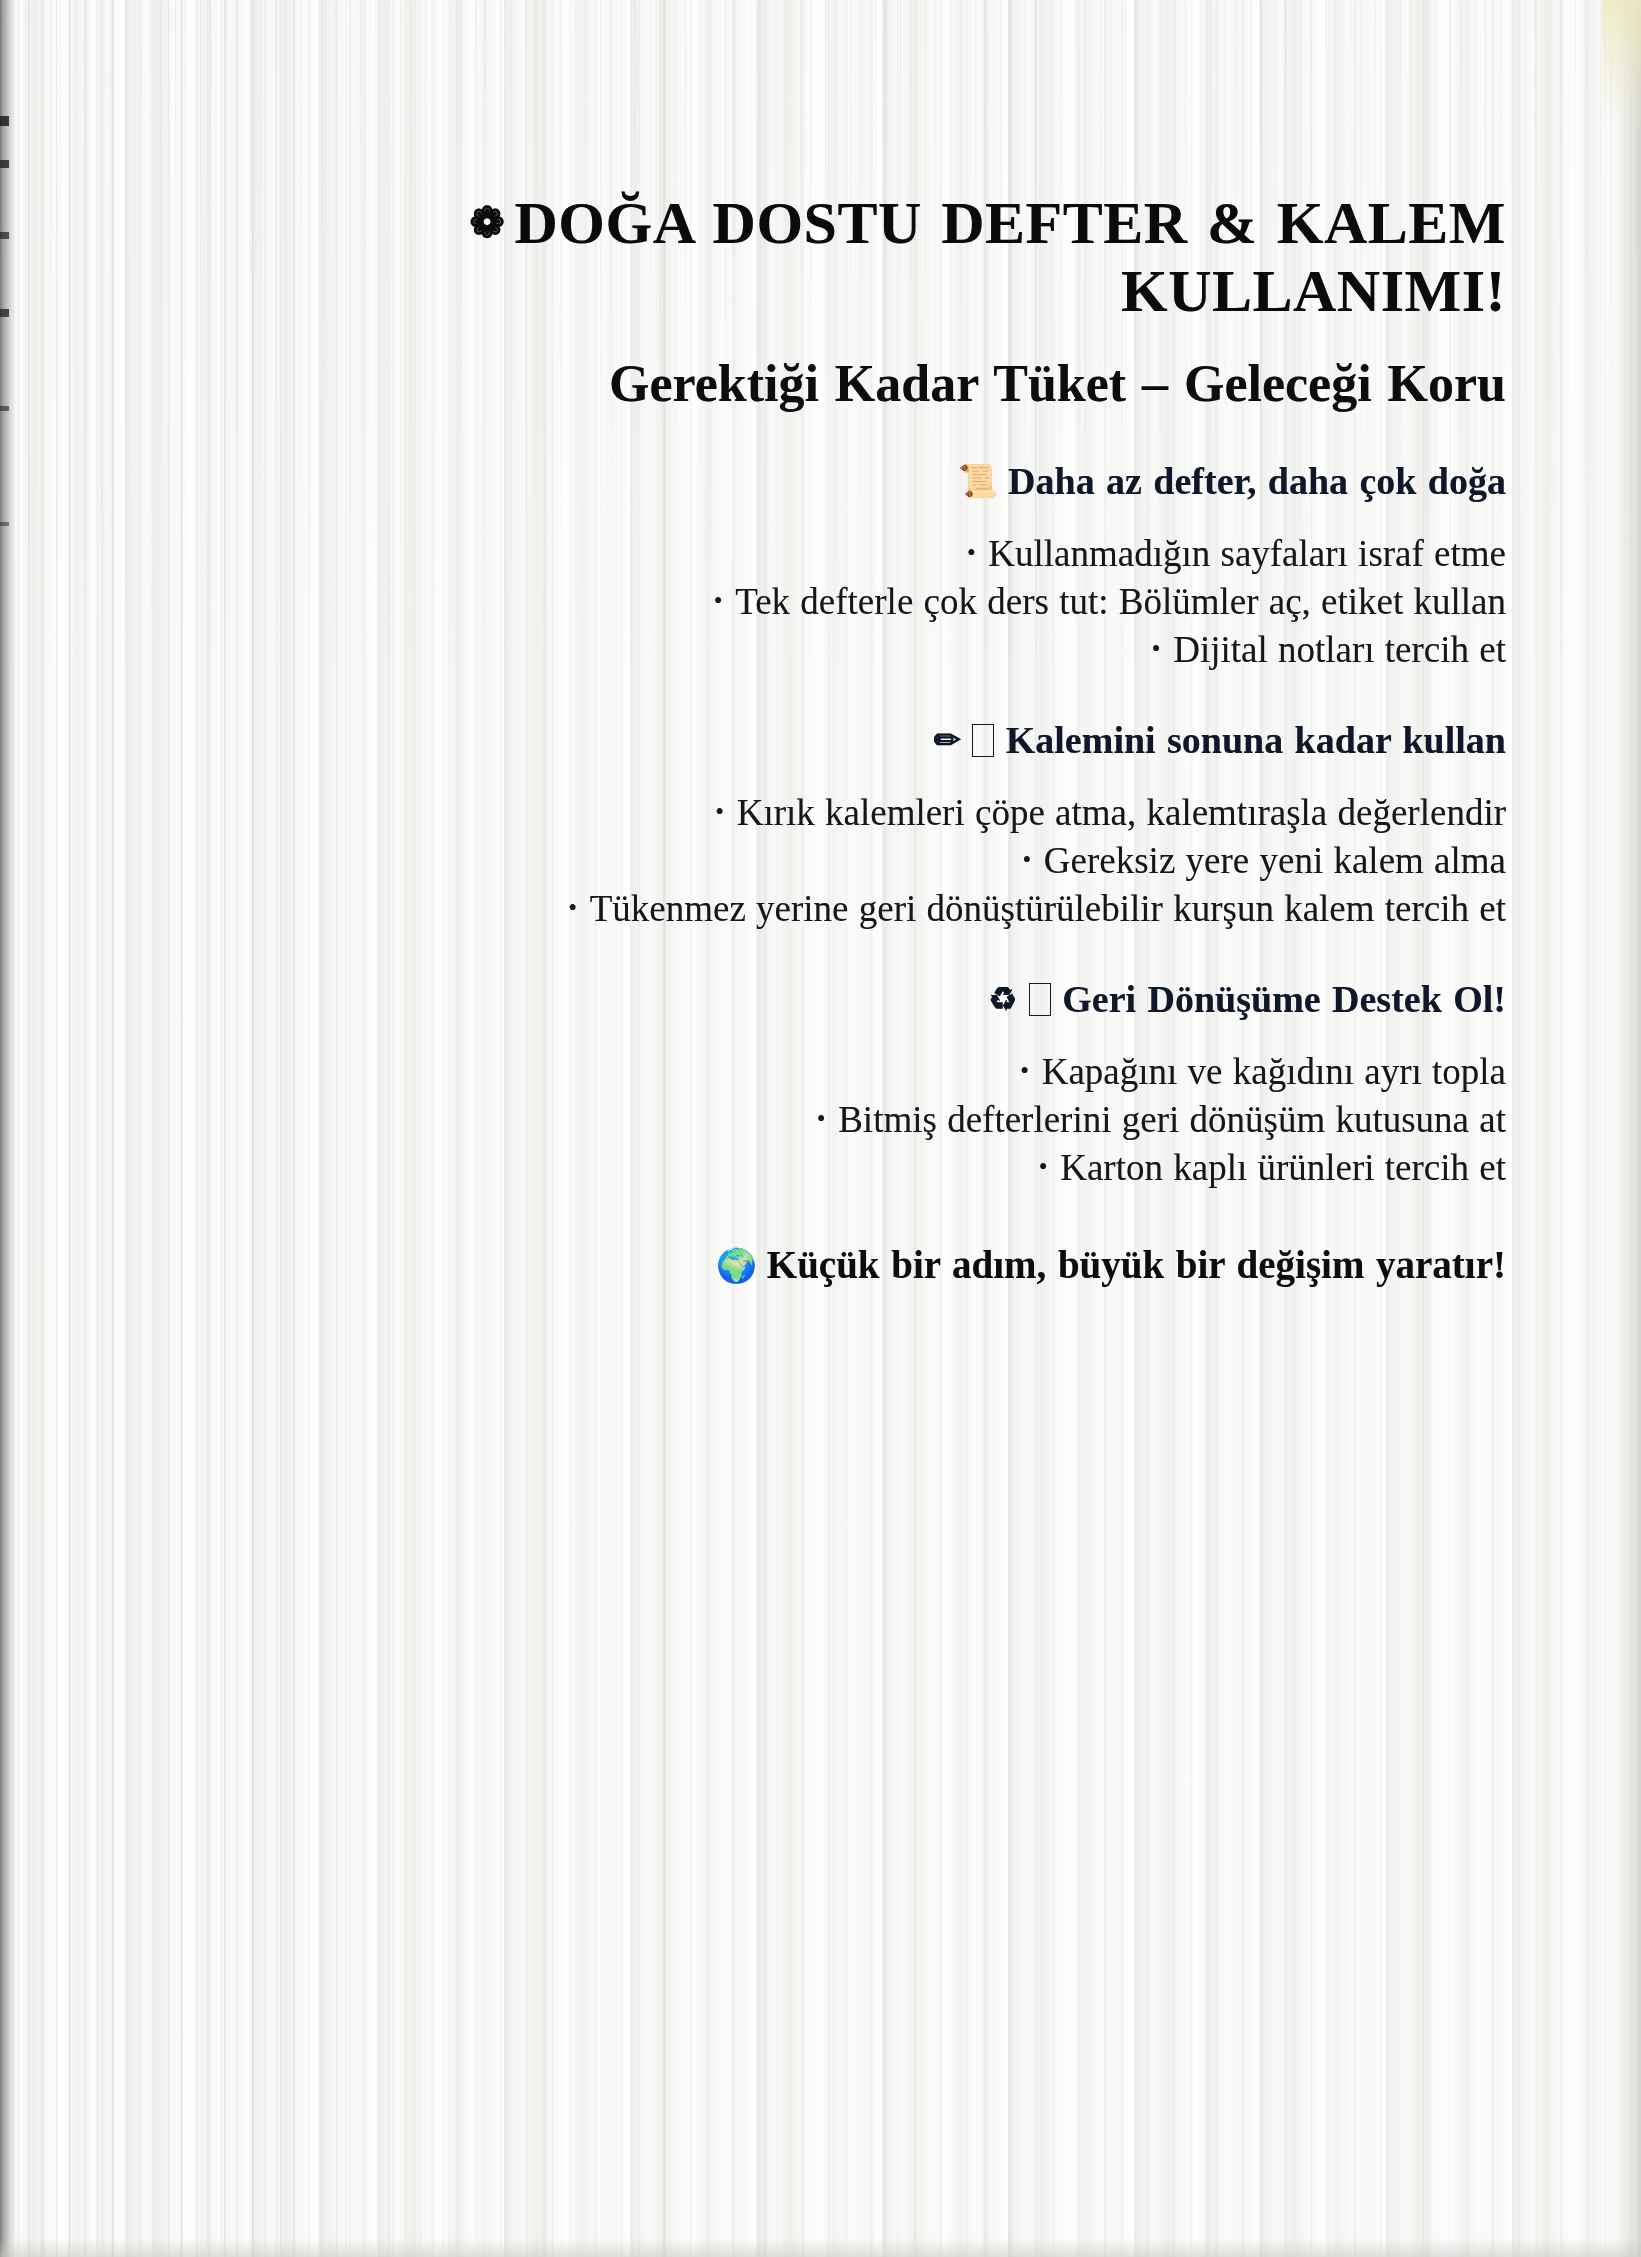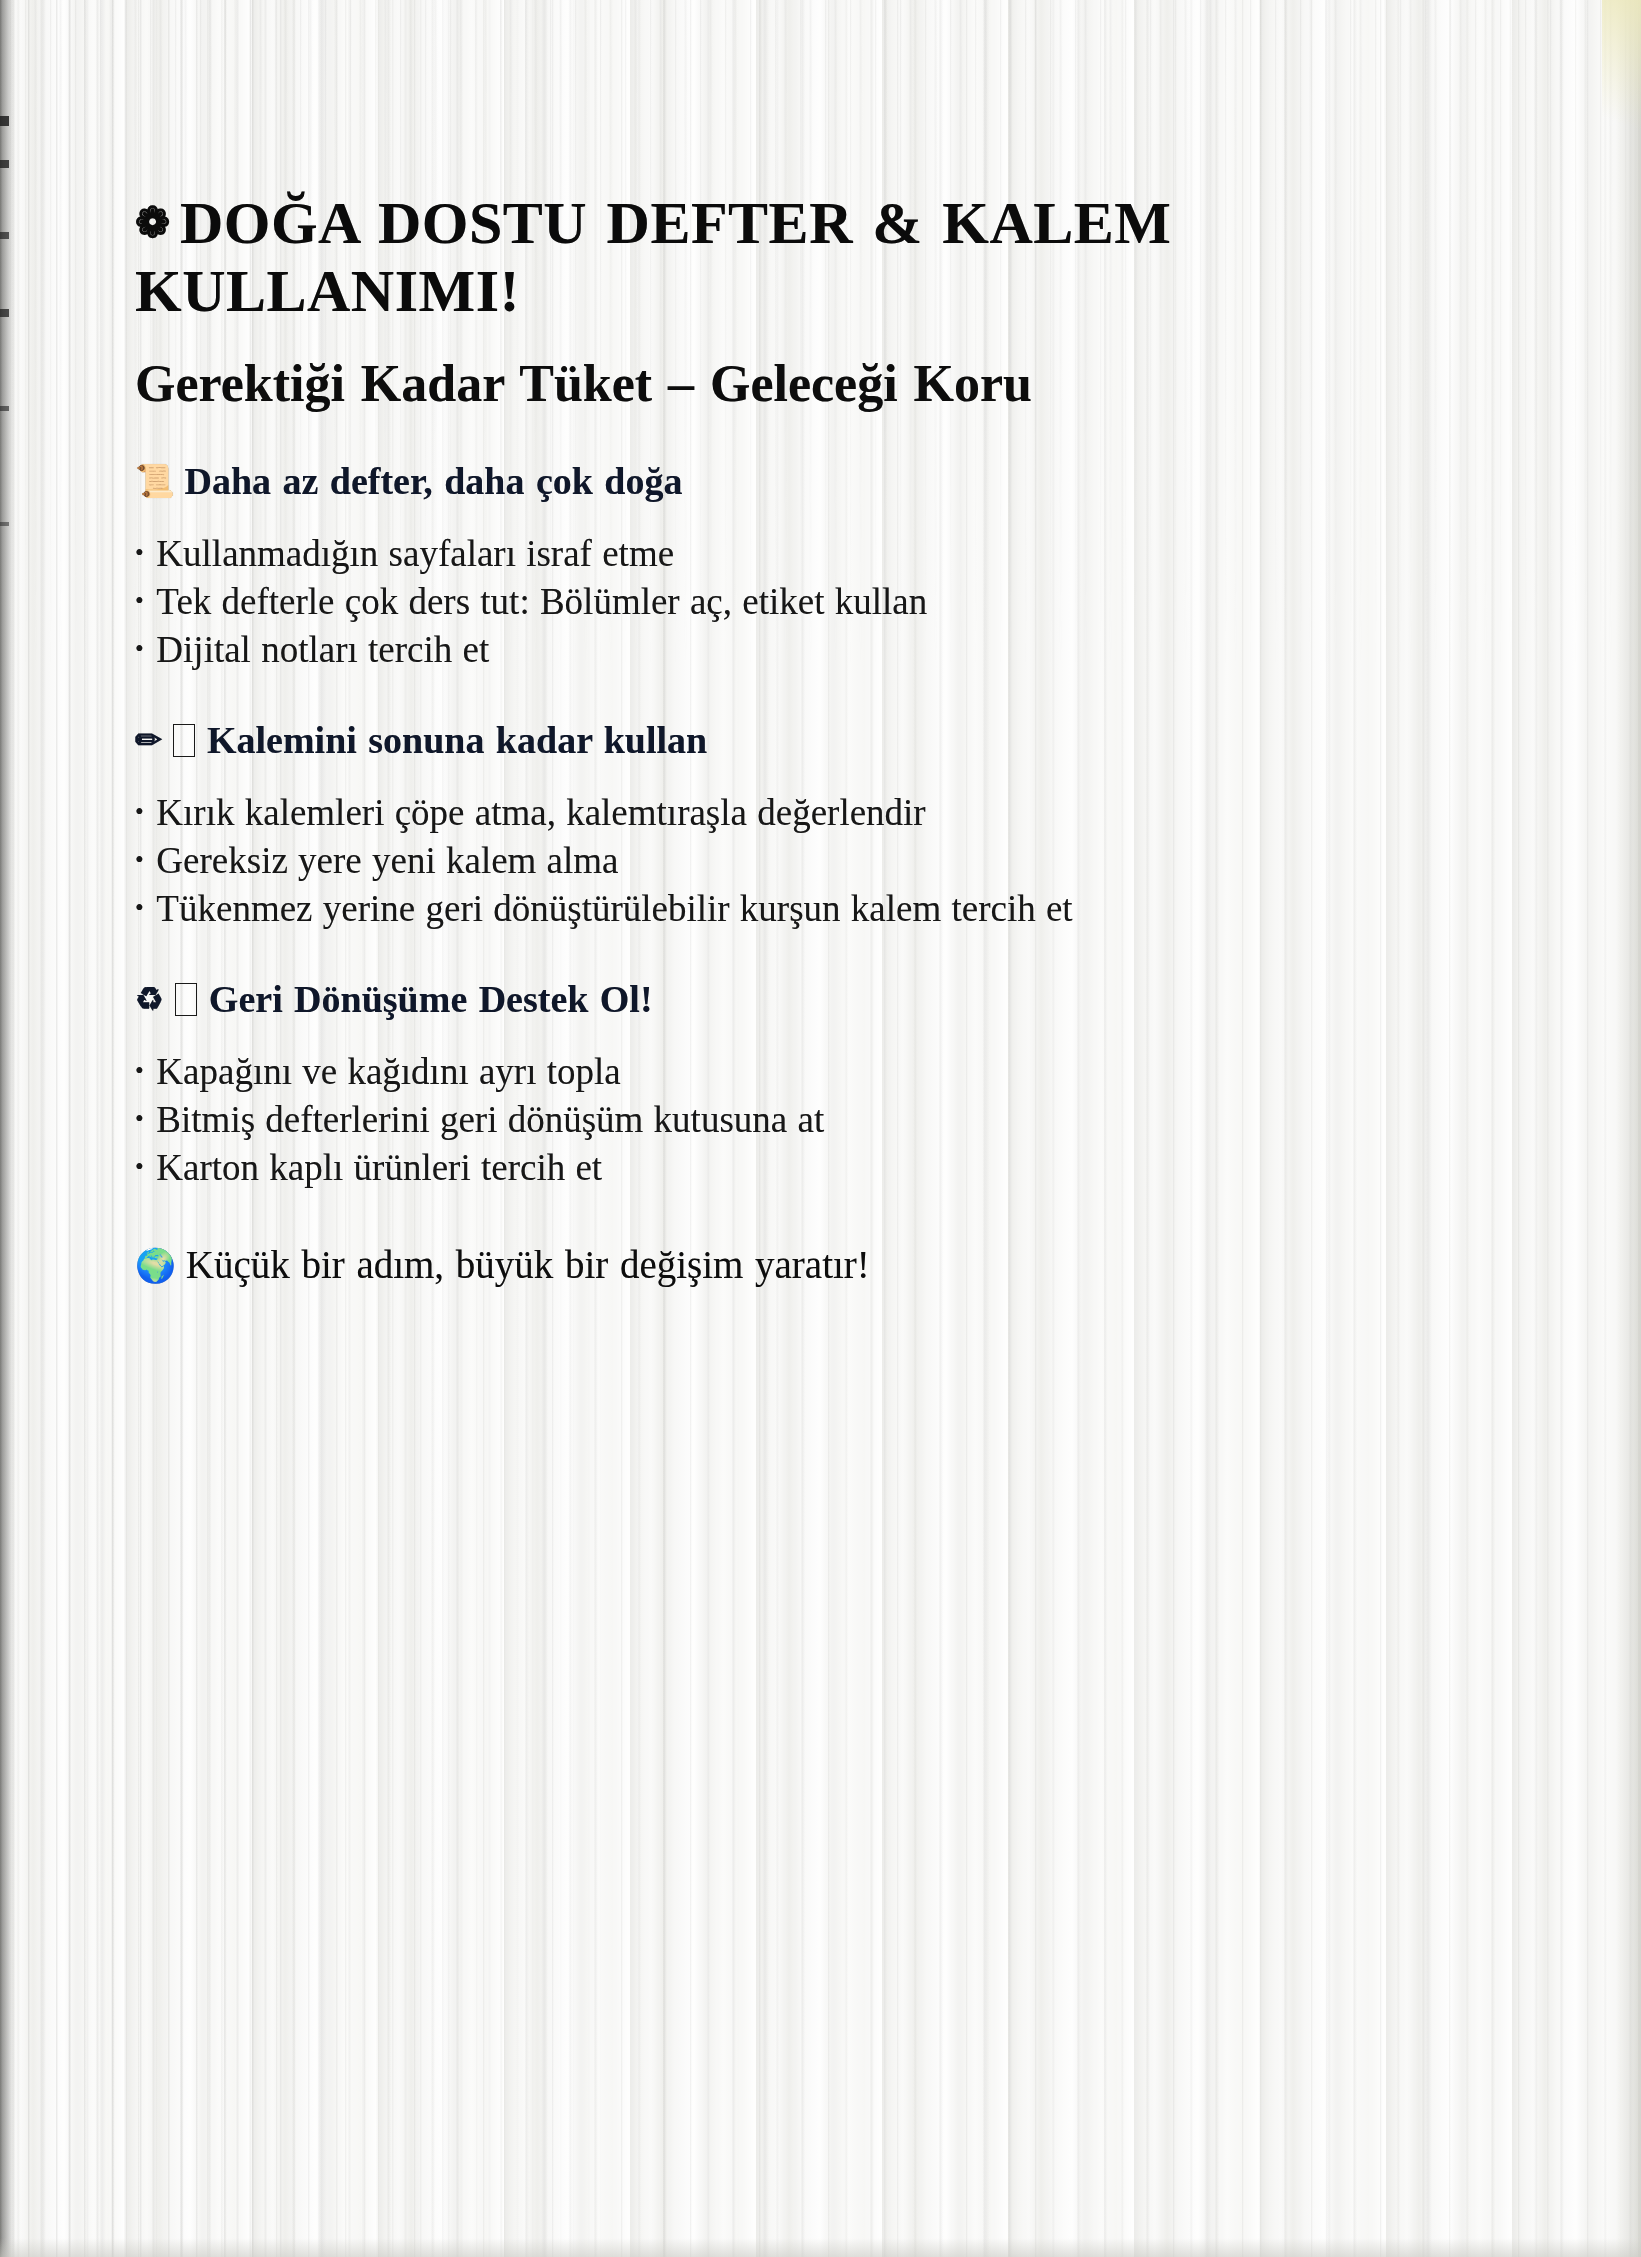--- a/index.html
+++ b/index.html
@@ -121,21 +121,21 @@
     left: 0; right: 0; bottom: 0; height: 19.3px;
     background: linear-gradient(0deg, rgba(200,200,194,0.55), rgba(255,255,255,0));
   }
 
   
   .content {
     position: absolute;
     left: 0; right: 0; top: 0;
     padding: 0 135px;
     box-sizing: border-box;
-    text-align: left;
+    text-align: right;
   }
 
   .title {
     margin: 0;
     padding-top: 189px;
     font-size: 60px;
     font-weight: 700;
     line-height: 1.14;
     letter-spacing: 0.5px;
     word-spacing: 3.9px;
@@ -196,21 +196,21 @@
   .bullets li .dot {
     display: inline-block;
     margin-right: 12.6px;
     font-size: 25px;
     vertical-align: 4.8px;
   }
 
   .closing {
     margin: 50px 0 0 0;
     font-size: 39px;
-    font-weight: 400;
+    font-weight: 700;
     line-height: 1.2;
     word-spacing: 1.9px;
     color: #0d0d0d;
   }
   .closing .globe-ico {
     font-size: 33px;
     margin-right: 9.7px;
     vertical-align: 1px;
   }
 

